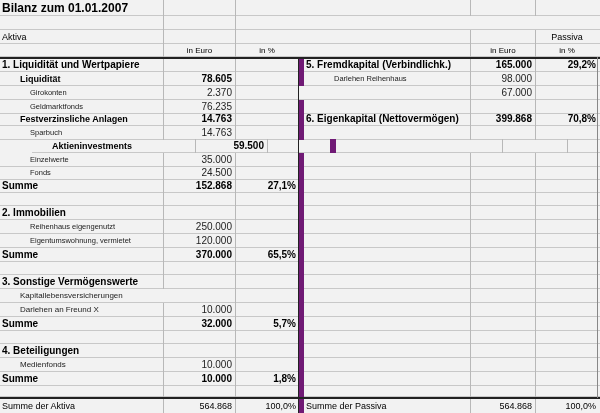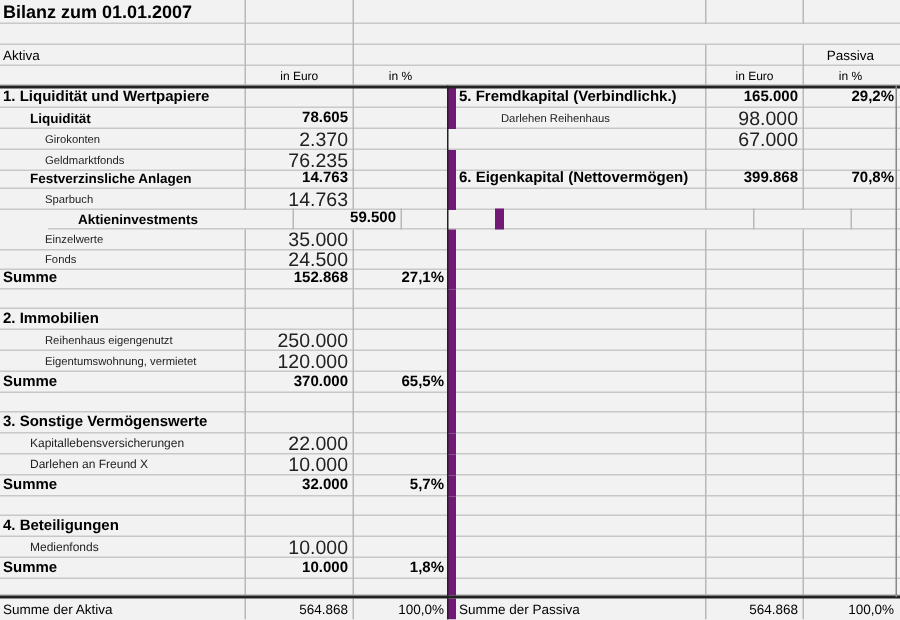--- a/index.html
+++ b/index.html
@@ -14,21 +14,21 @@
   .c4 { left:298px; width:172px; padding-left:2px; border-left:6px solid #701a75; }
   .c5 { left:470px; width:65px; text-align:right; padding-right:3px; border-left:1px solid #b8b8b8; }
   .c6 { left:535px; width:63px; text-align:right; padding-right:2px; border-left:1px solid #b8b8b8; }
   .hdr { text-align:center; padding:0; }
   .sec { font-weight:bold; font-size:10px; }
   .sub { font-weight:bold; font-size:9px; padding-left:20px; }
   .item { font-size:7.5px; padding-left:30px; color:#222; }
   .item2 { font-size:8px; padding-left:20px; color:#222; }
   .sum { font-weight:bold; font-size:10px; }
   .num-b { font-weight:bold; font-size:10px; }
-  .num { font-size:13px; color:#222; }
+  .num { font-size:10px; color:#222; }
   .title { font-weight:bold; font-size:12px; }
   .plain { font-size:9px; }
   .vline { position:absolute; left:298px; top:57px; width:1px; height:356px; background:#222; }
   .hline1 { position:absolute; left:0; top:57px; width:600px; height:1.5px; background:#222; }
   .hline2 { position:absolute; left:0; top:397px; width:600px; height:1.5px; background:#222; }
   .rborder { position:absolute; left:597px; top:57px; width:1px; height:341px; background:#888; }
 </style>
 </head>
 <body>
 
@@ -207,21 +207,20 @@
     <div class="cell c1 sec">3. Sonstige Vermögenswerte</div>
     <div class="cell c2"></div>
     <div class="cell c3"></div>
     <div class="cell c4"></div>
     <div class="cell c5"></div>
     <div class="cell c6"></div>
   </div>
 
   <div class="row" style="top:289px;">
     <div class="cell c1 item2">Kapitallebensversicherungen</div>
-    <div class="cell c2 num">22.000</div>
     <div class="cell c3"></div>
     <div class="cell c4"></div>
     <div class="cell c5"></div>
     <div class="cell c6"></div>
   </div>
 
   <div class="row" style="top:303px;">
     <div class="cell c1 item2">Darlehen an Freund X</div>
     <div class="cell c2 num">10.000</div>
     <div class="cell c3"></div>

